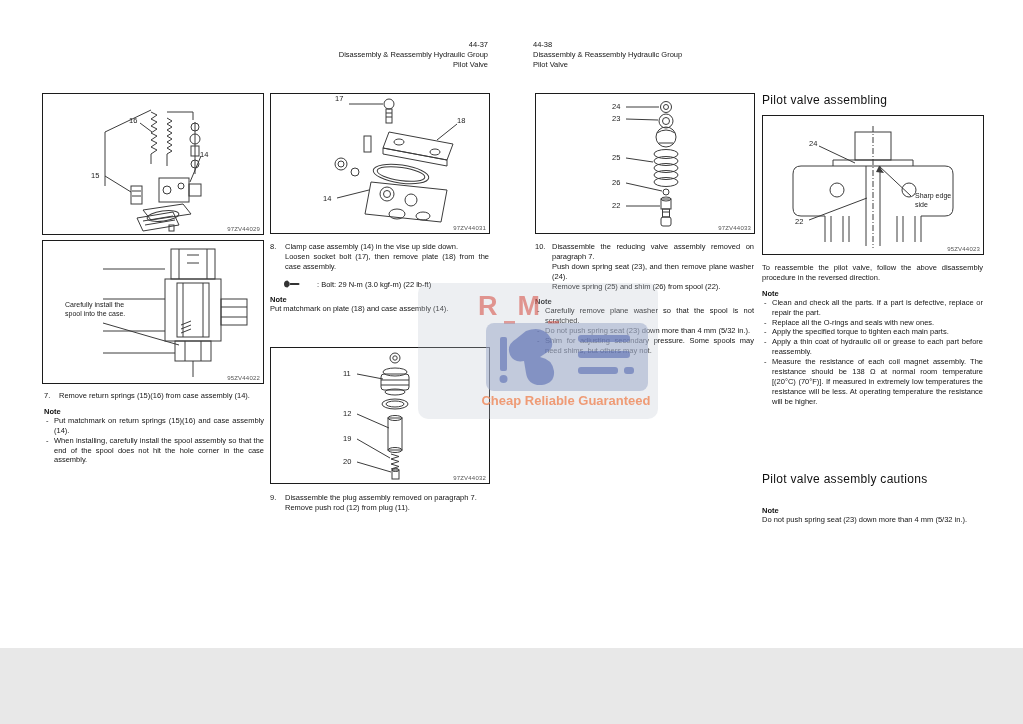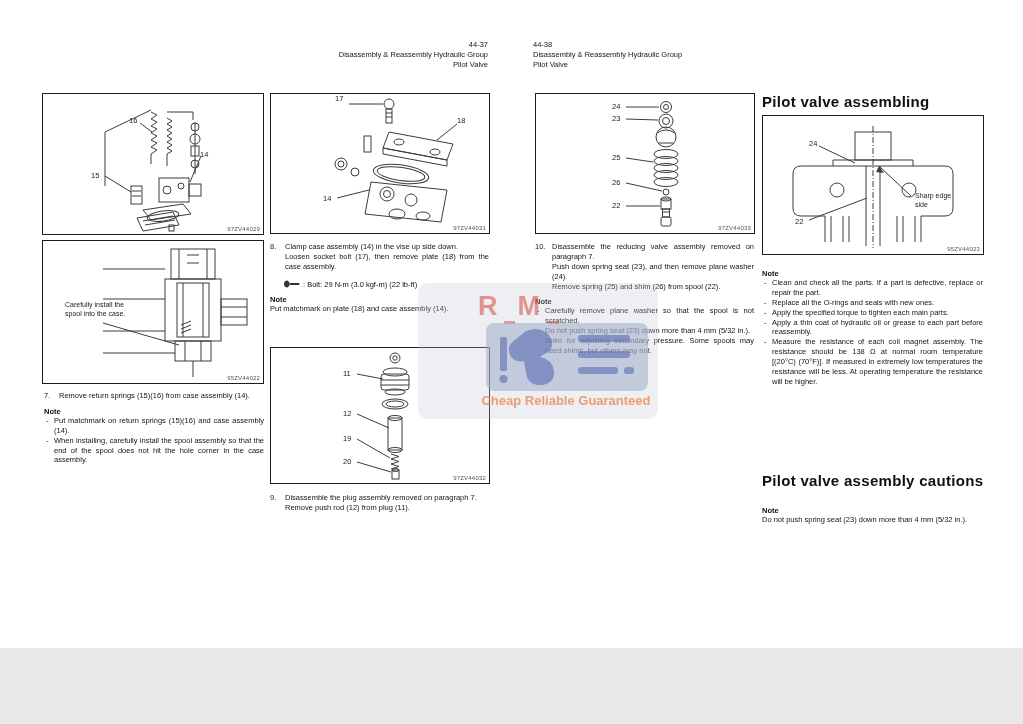--- a/index.html
+++ b/index.html
@@ -12,22 +12,22 @@
   .figcode{position:absolute;right:3px;bottom:2px;font-size:6px;color:#555;letter-spacing:0.2px;}
   .callout{position:absolute;font-size:7.5px;color:#1a1a1a;line-height:1;}
   .figlabel{position:absolute;font-size:7px;color:#1a1a1a;line-height:1.25;}
   .step{display:flex;margin-bottom:1px;}
   .stepnum{flex:none;width:15px;}
   .stepbody{flex:1;}
   .note-h{font-weight:bold;font-size:7.5px;margin:6px 0 0 0;}
   .bullet{display:flex;}
   .bullet .d{flex:none;width:8px;padding-left:2px;}
   .bullet .bt{flex:1;}
-  .sect-h{font-size:15px;font-weight:bold;letter-spacing:0.3px;color:#101010;}
-  .boltline{display:flex;align-items:center;gap:3px;margin:8px 0 0 14px;font-size:7.5px;}
+  .sect-h{font-size:12px;font-weight:normal;letter-spacing:0.3px;color:#101010;}
+  .boltline{display:flex;align-items:center;gap:17px;margin:8px 0 0 14px;font-size:7.5px;}
   svg{display:block;}
   .lineart{stroke:#3c3c3c;stroke-width:1;fill:none;}
   
   #wm{position:absolute;left:418px;top:283px;width:240px;height:136px;pointer-events:none;z-index:40;}
   #wm .outer{position:absolute;left:0;top:0;width:100%;height:100%;background:rgba(190,196,210,0.28);border-radius:10px;}
   #wm .letters{position:absolute;left:60px;top:8px;font-size:27px;font-weight:bold;
                letter-spacing:20px;color:rgba(214,72,62,0.55);}
   #wm .us{position:absolute;height:3px;width:11px;background:rgba(214,72,62,0.5);}
   #wm .logo{position:absolute;left:68px;top:40px;width:162px;height:68px;border-radius:8px;
             background:rgba(158,172,203,0.55);}
@@ -326,20 +326,21 @@
     <span class="callout" style="left:46px;top:24px;">24</span>
     <span class="callout" style="left:32px;top:102px;">22</span>
     <div class="figlabel" style="left:152px;top:76px;">
       <div>Sharp edge</div>
       <div>side</div>
     </div>
     <span class="figcode">95ZV44023</span>
   </div>
 
   <div class="abs" style="left:762px;top:263px;width:221px;">
+    <div class="txt">To reassemble the pilot valve, follow the above disassembly procedure in the reversed direction.</div>
     <div class="note-h">Note</div>
     <div class="bullet txt">
       <span class="d">-</span>
       <span class="bt">Clean and check all the parts. If a part is defective, replace or repair the part.</span>
     </div>
     <div class="bullet txt">
       <span class="d">-</span>
       <span class="bt">Replace all the O-rings and seals with new ones.</span>
     </div>
     <div class="bullet txt">

